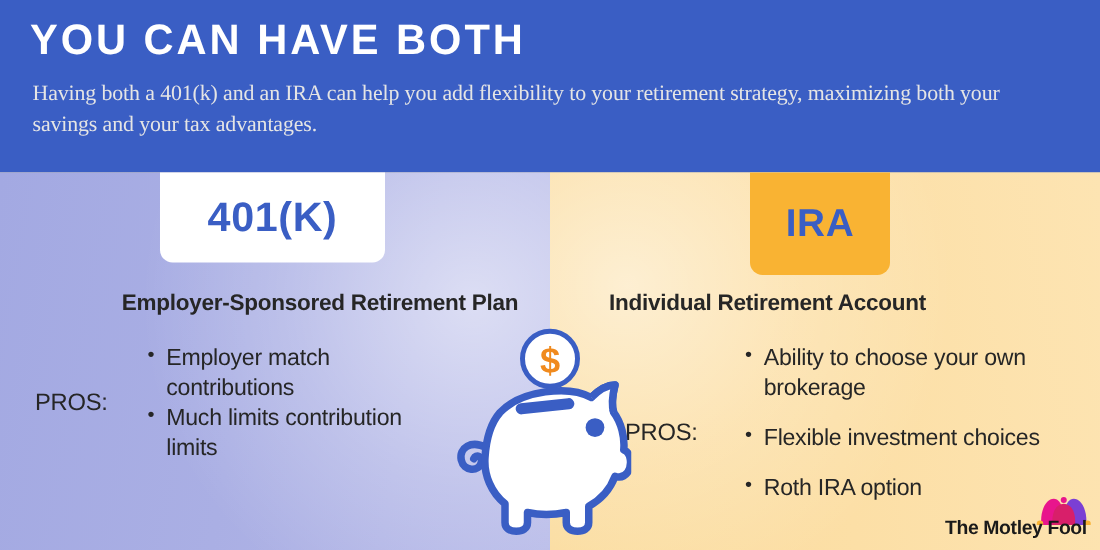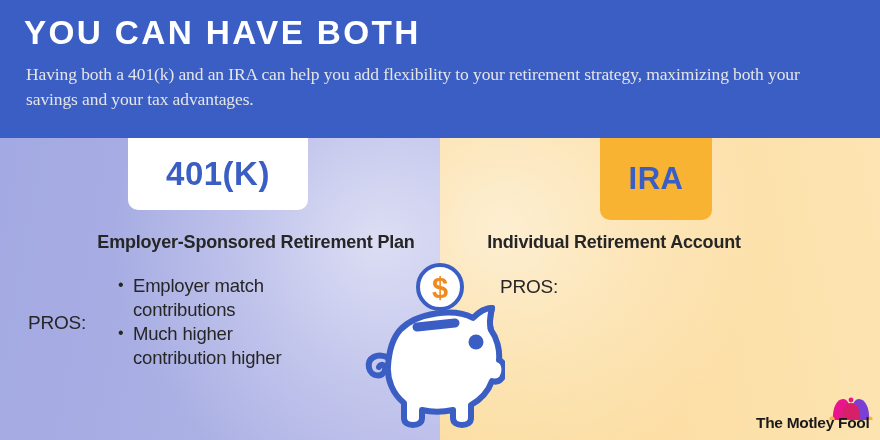--- a/index.html
+++ b/index.html
@@ -194,26 +194,31 @@
   <div class="badge badge-401k">401(K)</div>
   <div class="badge badge-ira">IRA</div>
 
   <div class="subhead subhead-left">Employer-Sponsored Retirement Plan</div>
   <div class="subhead subhead-right">Individual Retirement Account</div>
 
   <div class="pros pros-left">
     <div class="pros-label pros-label-left">PROS:</div>
     <ul class="pros-list">
       <li>Employer match contributions</li>
-      <li>Much higher contribution higher</li>
+      <li>Much limits contribution limits</li>
     </ul>
   </div>
 
   <div class="pros pros-right">
     <div class="pros-label pros-label-right">PROS:</div>
+    <ul class="pros-list">
+      <li>Ability to choose your own brokerage</li>
+      <li>Flexible investment choices</li>
+      <li>Roth IRA option</li>
+    </ul>
   </div>
 
   <svg class="piggy-art" viewBox="0 0 150 172">
 
     <g>
       <circle cx="85" cy="29" r="22" fill="#ffffff" stroke="#3a5ec4" stroke-width="4"></circle>
       <text x="85" y="40" text-anchor="middle" font-family="Liberation Sans, sans-serif" font-size="29" font-weight="bold" fill="#f08a1e">$</text>
     </g>
 
     <path d="M34 100 C22 94 12 100 14 110 C16 119 28 120 30 112 C31 107 26 105 24 109" fill="none" stroke="#3a5ec4" stroke-width="6" stroke-linecap="round"></path>

